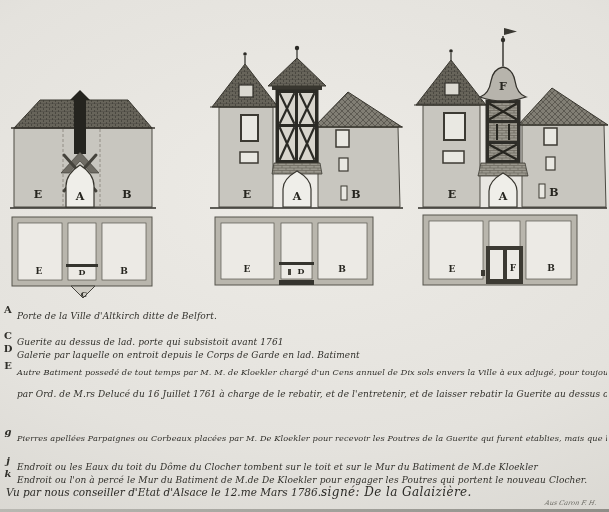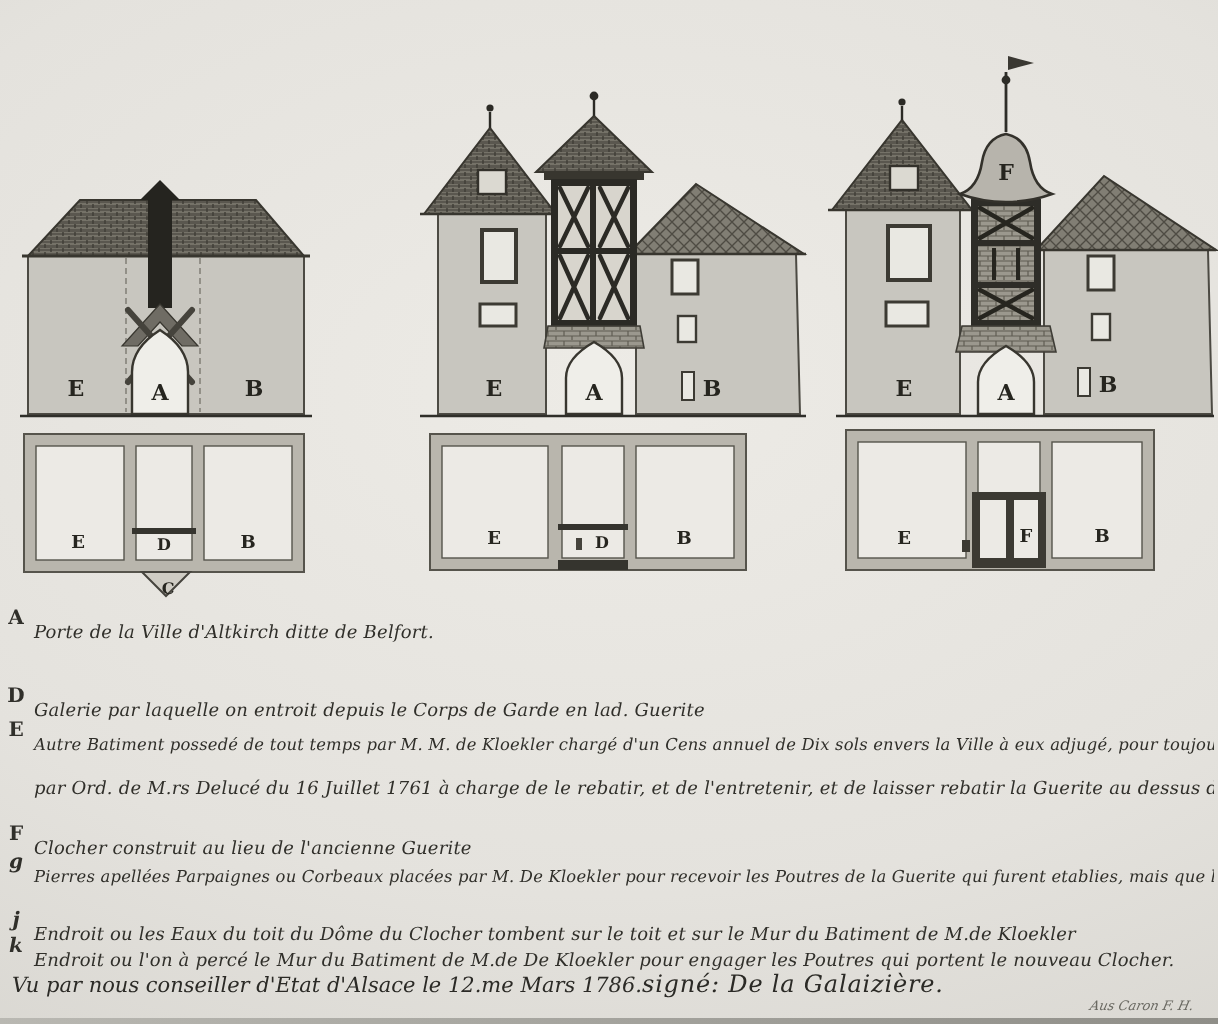--- a/index.html
+++ b/index.html
@@ -173,31 +173,31 @@
       <text class="lab lab-m" x="452" y="272" text-anchor="middle">E</text>
       <text class="lab lab-m" x="513" y="271" text-anchor="middle">F</text>
       <text class="lab lab-m" x="551" y="271" text-anchor="middle">B</text>
     </g>
   </svg>
 
   <div class="legend">
     <div class="lrow" style="top:304px">
       <span class="lkey">A</span><span class="ltext">Porte de la Ville d'Altkirch ditte de Belfort.</span>
     </div>
+    <div class="lrow" style="top:330px">
+      <span class="lkey">C</span><span class="ltext">Guerite au dessus de lad. porte qui subsistoit avant 1761</span>
+    </div>
     <div class="lrow" style="top:343px">
-      <span class="lkey">D</span><span class="ltext">Galerie par laquelle on entroit depuis le Corps de Garde en lad. Guerite</span>
+      <span class="lkey">D</span><span class="ltext">Galerie par laquelle on entroit depuis le Corps de Garde en lad. Batiment</span>
     </div>
     <div class="lrow" style="top:360px">
       <span class="lkey">E</span><span class="ltext long">Autre Batiment possedé de tout temps par M. M. de Kloekler chargé d'un Cens annuel de Dix sols envers la Ville à eux adjugé, pour toujours</span>
     </div>
     <div class="lrow cont" style="top:382px">
       <span class="lkey"></span><span class="ltext">par Ord. de M.rs Delucé du 16 Juillet 1761 à charge de le rebatir, et de l'entretenir, et de laisser rebatir la Guerite au dessus de la Porte</span>
-    </div>
-    <div class="lrow" style="top:412px">
-      <span class="lkey">F</span><span class="ltext">Clocher construit au lieu de l'ancienne Guerite</span>
     </div>
     <div class="lrow" style="top:426px">
       <span class="lkey lower">g</span><span class="ltext long">Pierres apellées Parpaignes ou Corbeaux placées par M. De Kloekler pour recevoir les Poutres de la Guerite qui furent etablies, mais que l'on n'a pas suivies</span>
     </div>
     <div class="lrow" style="top:455px">
       <span class="lkey lower">j</span><span class="ltext">Endroit ou les Eaux du toit du Dôme du Clocher tombent sur le toit et sur le Mur du Batiment de M.de Kloekler</span>
     </div>
     <div class="lrow" style="top:468px">
       <span class="lkey lower">k</span><span class="ltext">Endroit ou l'on à percé le Mur du Batiment de M.de De Kloekler pour engager les Poutres qui portent le nouveau Clocher.</span>
     </div>

